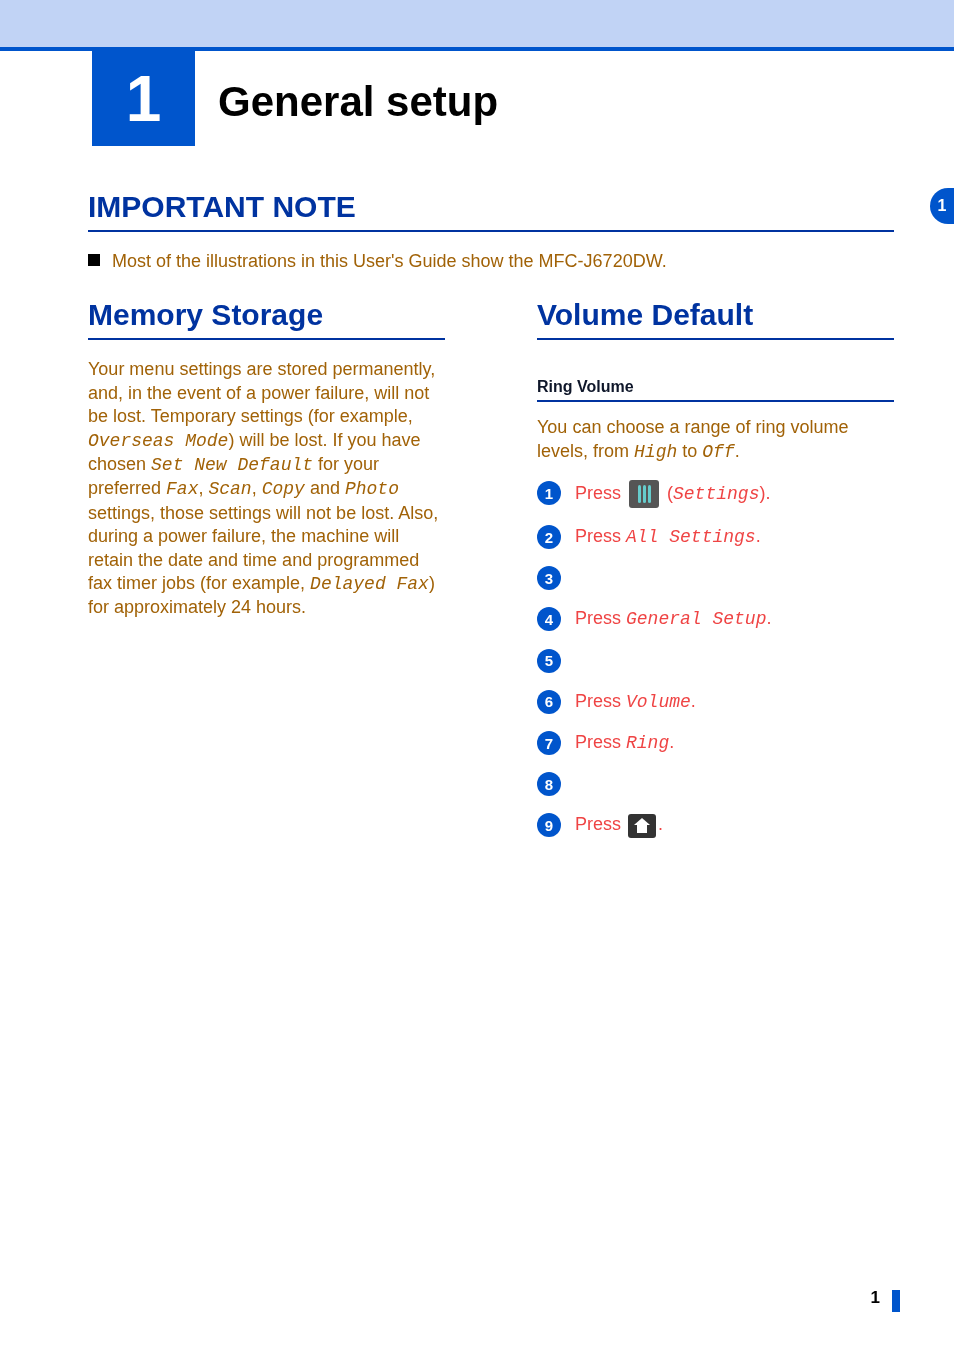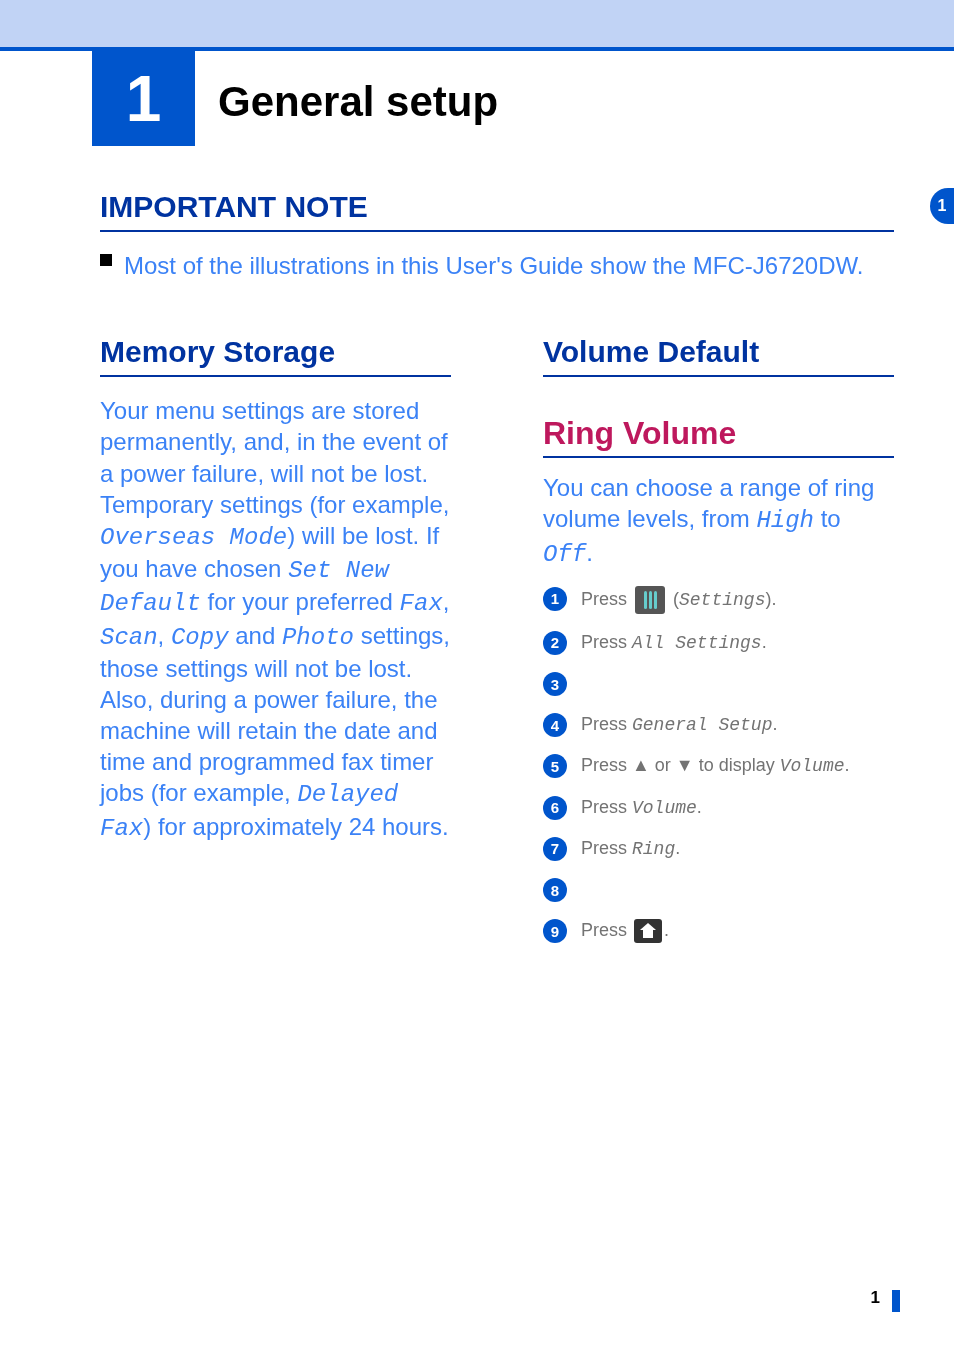--- a/index.html
+++ b/index.html
@@ -59,21 +59,21 @@
       color: white;
       font-weight: bold;
       font-size: 16px;
       display: flex;
       align-items: center;
       justify-content: center;
     }
     .content {
       position: absolute;
       top: 190px;
-      left: 100px;
+      left: 88px;
       right: 60px;
       display: flex;
       flex-direction: column;
     }
     .h1 {
       font-size: 30px;
       font-weight: bold;
       color: #0033a0;
       margin-bottom: 6px;
     }
@@ -90,36 +90,36 @@
     }
     .black-square {
       width: 12px;
       height: 12px;
       background: #000;
       margin-right: 12px;
       margin-top: 4px;
       flex-shrink: 0;
     }
     .body-text {
-      font-size: 24px;
+      font-size: 18px;
       line-height: 1.3;
-      color: #3b82f6;
+      color: #a16207;
     }
     .two-col {
       display: flex;
       gap: 92px;
-      margin-top: 36px;
+      margin-top: 7px;
     }
     .col {
       flex: 1;
     }
     .h2 {
-      font-size: 32px;
-      font-weight: bold;
-      color: #be185d;
+      font-size: 16px;
+      font-weight: bold;
+      color: #0f172a;
       margin-bottom: 4px;
     }
     .h2-rule {
       height: 2px;
       background: #0033a0;
       width: 100%;
       margin-bottom: 14px;
     }
     .mono {
       font-family: 'Courier New', monospace;
@@ -144,21 +144,21 @@
       display: flex;
       align-items: center;
       justify-content: center;
       margin-right: 14px;
       flex-shrink: 0;
       margin-top: 1px;
     }
     .step-body {
       font-size: 18px;
       line-height: 1.35;
-      color: #737373;
+      color: #ef4444;
     }
     .settings-icon {
       display: inline-flex;
       width: 30px;
       height: 28px;
       background: #555;
       border-radius: 3px;
       vertical-align: middle;
       align-items: center;
       justify-content: center;
@@ -296,23 +296,20 @@
 
         <div class="step">
           <div class="step-num">4</div>
           <div class="step-body">
             <span>Press </span><span class="mono">General Setup</span><span>.</span>
           </div>
         </div>
 
         <div class="step">
           <div class="step-num">5</div>
-          <div class="step-body">
-            <span>Press ▲ or ▼ to display </span><span class="mono">Volume</span><span>.</span>
-          </div>
         </div>
 
         <div class="step">
           <div class="step-num">6</div>
           <div class="step-body">
             <span>Press </span><span class="mono">Volume</span><span>.</span>
           </div>
         </div>
 
         <div class="step">

